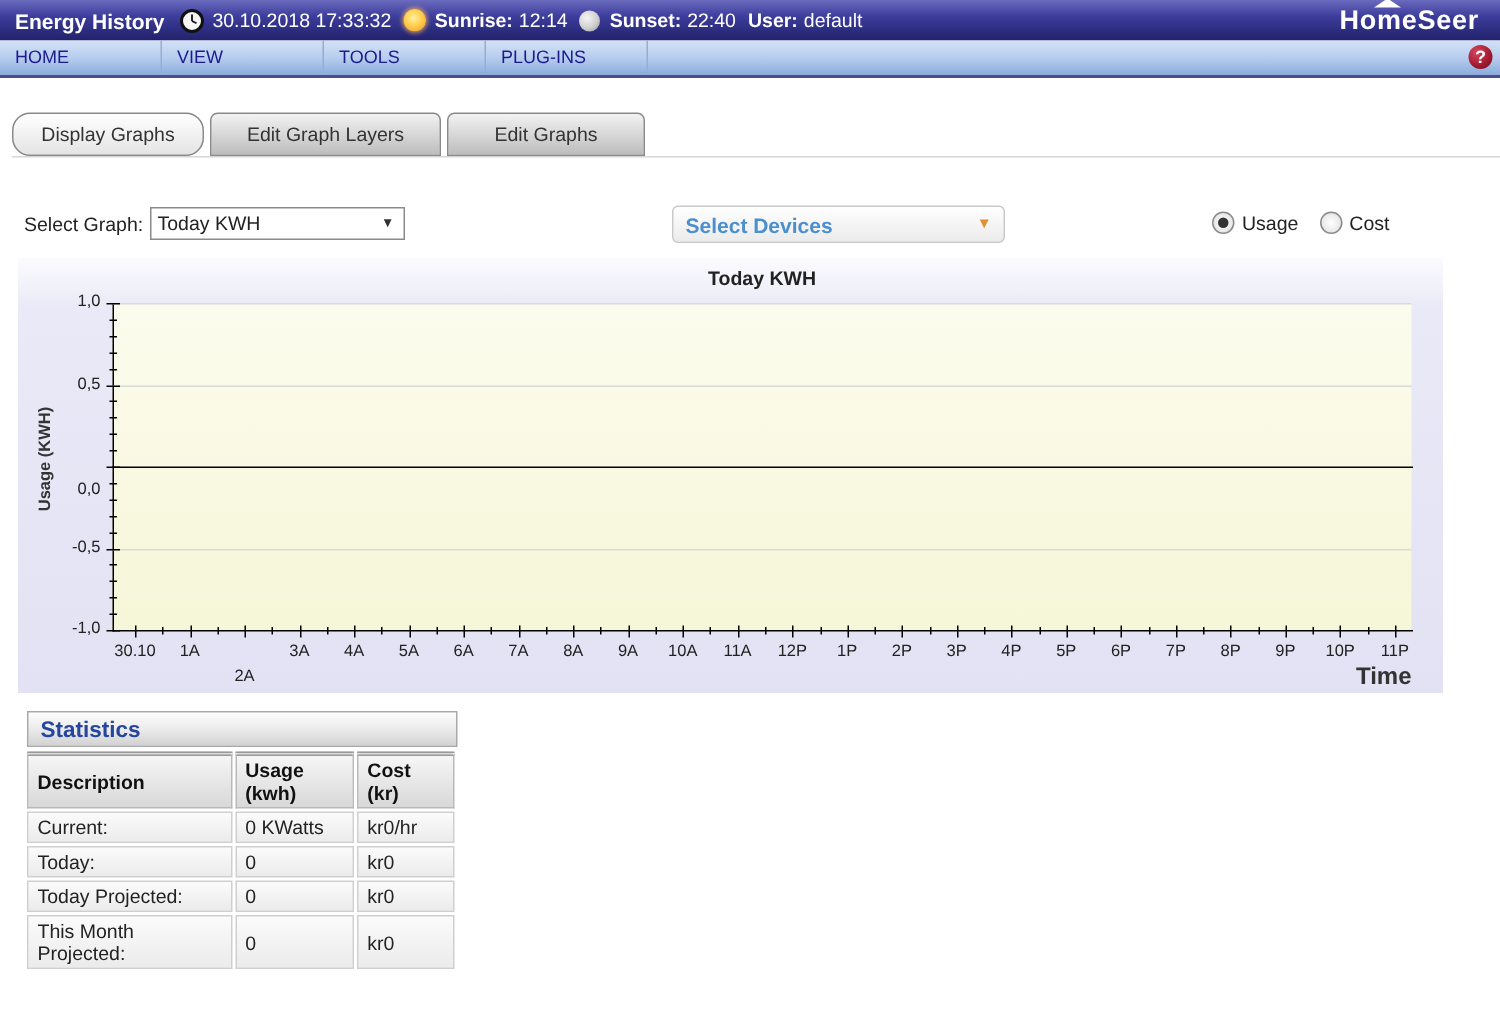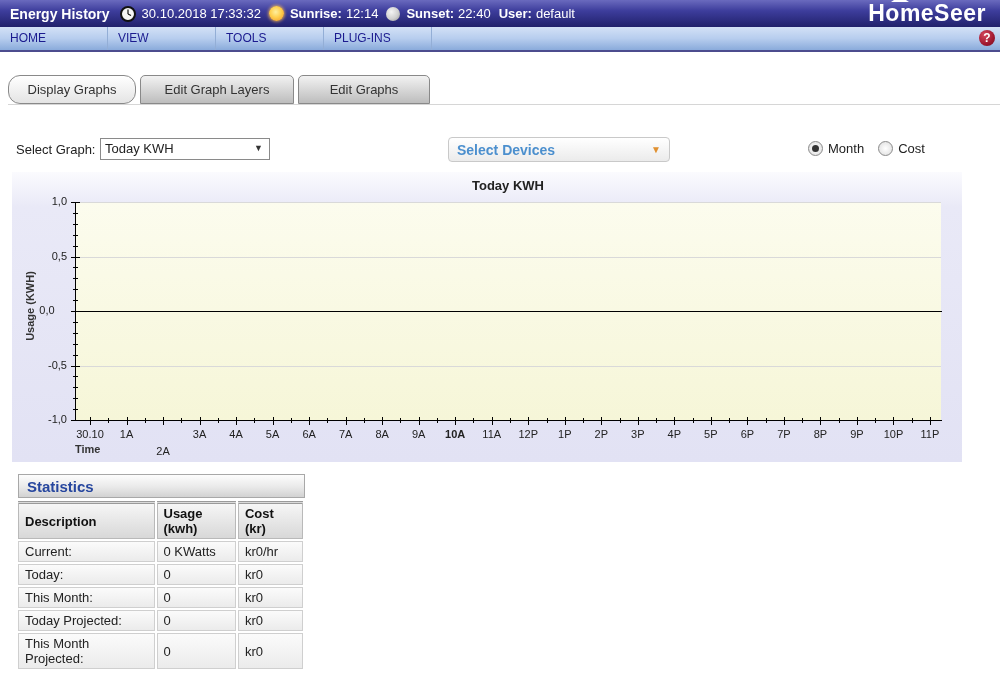--- a/index.html
+++ b/index.html
@@ -11,21 +11,21 @@
   .topbar .title{font-weight:bold;font-size:14px;margin-right:10px;}
   .topbar .seg{display:flex;align-items:center;margin-right:8px;white-space:nowrap;}
   .topbar .lbl{font-weight:bold;margin-right:4px;}
   .icon-clock{width:16px;height:16px;margin-right:6px;}
   .icon-sun{width:15px;height:15px;border-radius:50%;margin-right:6px;
     background:radial-gradient(circle at 45% 40%, #ffef9e 0%, #ffcf4d 45%, #f0912a 100%);
     box-shadow:0 0 3px 1px rgba(255,190,80,.7);}
   .icon-moon{width:14px;height:14px;border-radius:50%;margin-right:6px;
     background:radial-gradient(circle at 38% 35%, #f4f4f4 0%, #cfcfcf 55%, #8f8f8f 100%);}
   .spacer{flex:1;}
-  .logo{font-weight:bold;font-size:23px;letter-spacing:.5px;color:#fff;position:relative;padding-right:4px;}
+  .logo{font-weight:bold;font-size:18px;letter-spacing:.5px;color:#fff;position:relative;padding-right:4px;}
   .logo .roof{position:absolute;left:23px;top:-4px;width:0;height:0;
     border-left:9px solid transparent;border-right:9px solid transparent;border-bottom:6px solid #fff;}
 
   
   .menubar{height:23px;background:linear-gradient(#d3e1f6 0%,#b7cdee 50%,#8aabdb 100%);
     border-bottom:2px solid #4c4c8e;display:flex;align-items:stretch;position:relative;}
   .menu-item{width:97px;line-height:23px;padding-left:10px;color:#1b1b8f;font-size:12px;
     border-right:1px solid #93aed6;cursor:pointer;}
   .help-btn{position:absolute;right:5px;top:3px;width:16px;height:16px;border-radius:50%;
     background:radial-gradient(circle at 35% 30%, #d4485e 0%, #a01830 60%, #6e0d1f 100%);
@@ -65,22 +65,22 @@
   .gridline{position:absolute;left:63px;width:866px;height:1px;background:#d9d9d9;}
   .zero-line{position:absolute;left:63px;width:867px;height:1px;background:#000;}
   .y-axis{position:absolute;left:63px;top:30px;width:1px;height:219px;background:#000;}
   .x-axis{position:absolute;left:63px;top:248px;width:867px;height:1px;background:#000;}
   .ytick{position:absolute;background:#000;height:1px;}
   .xtick{position:absolute;background:#000;width:1px;}
   .ylab{position:absolute;width:40px;text-align:right;font-size:11px;color:#222;}
   .xlab{position:absolute;width:40px;text-align:center;font-size:11px;color:#222;top:256px;}
   .y-title{position:absolute;left:-22px;top:128px;width:80px;text-align:center;font-size:11px;
     font-weight:bold;color:#333;transform:rotate(-90deg);}
-  .x-title{position:absolute;left:63px;width:866px;top:271px;text-align:left;
-    font-size:11px;font-weight:bold;color:#333;}
+  .x-title{position:absolute;left:63px;width:866px;top:271px;text-align:right;
+    font-size:16px;font-weight:bold;color:#333;}
 
   
   .stats{margin:12px 0 0 18px;width:287px;font-size:13px;}
   .stats-title{box-sizing:border-box;width:287px;height:24px;border:1px solid #a8a8a8;
     background:linear-gradient(#fdfdfd 0%,#e9e9e9 55%,#d2d2d2 100%);
     color:#26469e;font-weight:bold;font-size:15px;padding:3px 0 0 8px;}
   .stats table{border-collapse:separate;border-spacing:2px;margin-top:1px;margin-left:-2px;}
   .stats th{background:linear-gradient(#f6f6f6,#d8d8d8);border:1px solid #b9b9b9;
     border-top:3px double #9a9a9a;font-weight:bold;text-align:left;color:#111;
     padding:2px 6px;font-size:13px;}
@@ -139,21 +139,21 @@
   <span class="graph-select">
     <span>Today KWH</span>
     <span class="arrow">▼</span>
   </span>
   <span class="devices-btn">
     <span>Select Devices</span>
     <span class="arrow">▼</span>
   </span>
   <span class="radios" id="radios">
       <span class="radio checked"></span>
-      <span class="radio-label">Month</span>
+      <span class="radio-label">Usage</span>
       <span class="radio"></span>
       <span class="radio-label">Cost</span>
     </span>
 </div>
 
 <div class="chart" id="chart">
   <div class="chart-title">Today KWH</div>
   <div class="plot"></div>
   <div class="y-axis"></div>
   <div class="x-axis"></div>
@@ -161,21 +161,21 @@
   <div class="x-title">Time</div>
 <div class="gridline" style="top: 30px;"></div>
     <div class="gridline" style="top: 84.5px;"></div>
     <div class="gridline" style="top: 193.5px;"></div>
     <div class="zero-line" style="top: 139px;"></div>
     <div class="ytick" style="left: 59px; top: 30px; width: 9px;"></div>
     <div class="ylab" style="left: 15px; top: 23px;">1,0</div>
     <div class="ytick" style="left: 59px; top: 84.5px; width: 9px;"></div>
     <div class="ylab" style="left: 15px; top: 77.5px;">0,5</div>
     <div class="ytick" style="left: 59px; top: 139px; width: 9px;"></div>
-    <div class="ylab" style="left: 15px; top: 132px; text-align: center;">0,0</div>
+    <div class="ylab" style="left: 15px; top: 148px;">0,0</div>
     <div class="ytick" style="left: 59px; top: 193.5px; width: 9px;"></div>
     <div class="ylab" style="left: 15px; top: 186.5px;">-0,5</div>
     <div class="ytick" style="left: 59px; top: 248px; width: 9px;"></div>
     <div class="ylab" style="left: 15px; top: 241px;">-1,0</div>
     <div class="ytick" style="left: 61px; top: 40.9px; width: 5px;"></div>
     <div class="ytick" style="left: 61px; top: 51.8px; width: 5px;"></div>
     <div class="ytick" style="left: 61px; top: 62.7px; width: 5px;"></div>
     <div class="ytick" style="left: 61px; top: 73.6px; width: 5px;"></div>
     <div class="ytick" style="left: 61px; top: 95.4px; width: 5px;"></div>
     <div class="ytick" style="left: 61px; top: 106.3px; width: 5px;"></div>
@@ -213,21 +213,21 @@
     <div class="xtick" style="left: 333.64px; top: 245px; height: 8px;"></div>
     <div class="xlab" style="left: 313.64px;">7A</div>
     <div class="xtick" style="left: 351.9px; top: 246px; height: 5px;"></div>
     <div class="xtick" style="left: 370.16px; top: 245px; height: 8px;"></div>
     <div class="xlab" style="left: 350.16px;">8A</div>
     <div class="xtick" style="left: 388.42px; top: 246px; height: 5px;"></div>
     <div class="xtick" style="left: 406.68px; top: 245px; height: 8px;"></div>
     <div class="xlab" style="left: 386.68px;">9A</div>
     <div class="xtick" style="left: 424.94px; top: 246px; height: 5px;"></div>
     <div class="xtick" style="left: 443.2px; top: 245px; height: 8px;"></div>
-    <div class="xlab" style="left: 423.2px; font-weight: bold;">10A</div>
+    <div class="xlab" style="left: 423.2px;">10A</div>
     <div class="xtick" style="left: 461.46px; top: 246px; height: 5px;"></div>
     <div class="xtick" style="left: 479.72px; top: 245px; height: 8px;"></div>
     <div class="xlab" style="left: 459.72px;">11A</div>
     <div class="xtick" style="left: 497.98px; top: 246px; height: 5px;"></div>
     <div class="xtick" style="left: 516.24px; top: 245px; height: 8px;"></div>
     <div class="xlab" style="left: 496.24px;">12P</div>
     <div class="xtick" style="left: 534.5px; top: 246px; height: 5px;"></div>
     <div class="xtick" style="left: 552.76px; top: 245px; height: 8px;"></div>
     <div class="xlab" style="left: 532.76px;">1P</div>
     <div class="xtick" style="left: 571.02px; top: 246px; height: 5px;"></div>
@@ -277,25 +277,20 @@
           <td class="col-desc">Current:</td>
           <td class="col-usage">0 KWatts</td>
           <td class="col-cost">kr0/hr</td>
         </tr>
         <tr>
           <td class="col-desc">Today:</td>
           <td class="col-usage">0</td>
           <td class="col-cost">kr0</td>
         </tr>
         <tr>
-          <td class="col-desc">This Month:</td>
-          <td class="col-usage">0</td>
-          <td class="col-cost">kr0</td>
-        </tr>
-        <tr>
           <td class="col-desc">Today Projected:</td>
           <td class="col-usage">0</td>
           <td class="col-cost">kr0</td>
         </tr>
         <tr>
           <td class="col-desc">This Month Projected:</td>
           <td class="col-usage">0</td>
           <td class="col-cost">kr0</td>
         </tr>
       </tbody>

